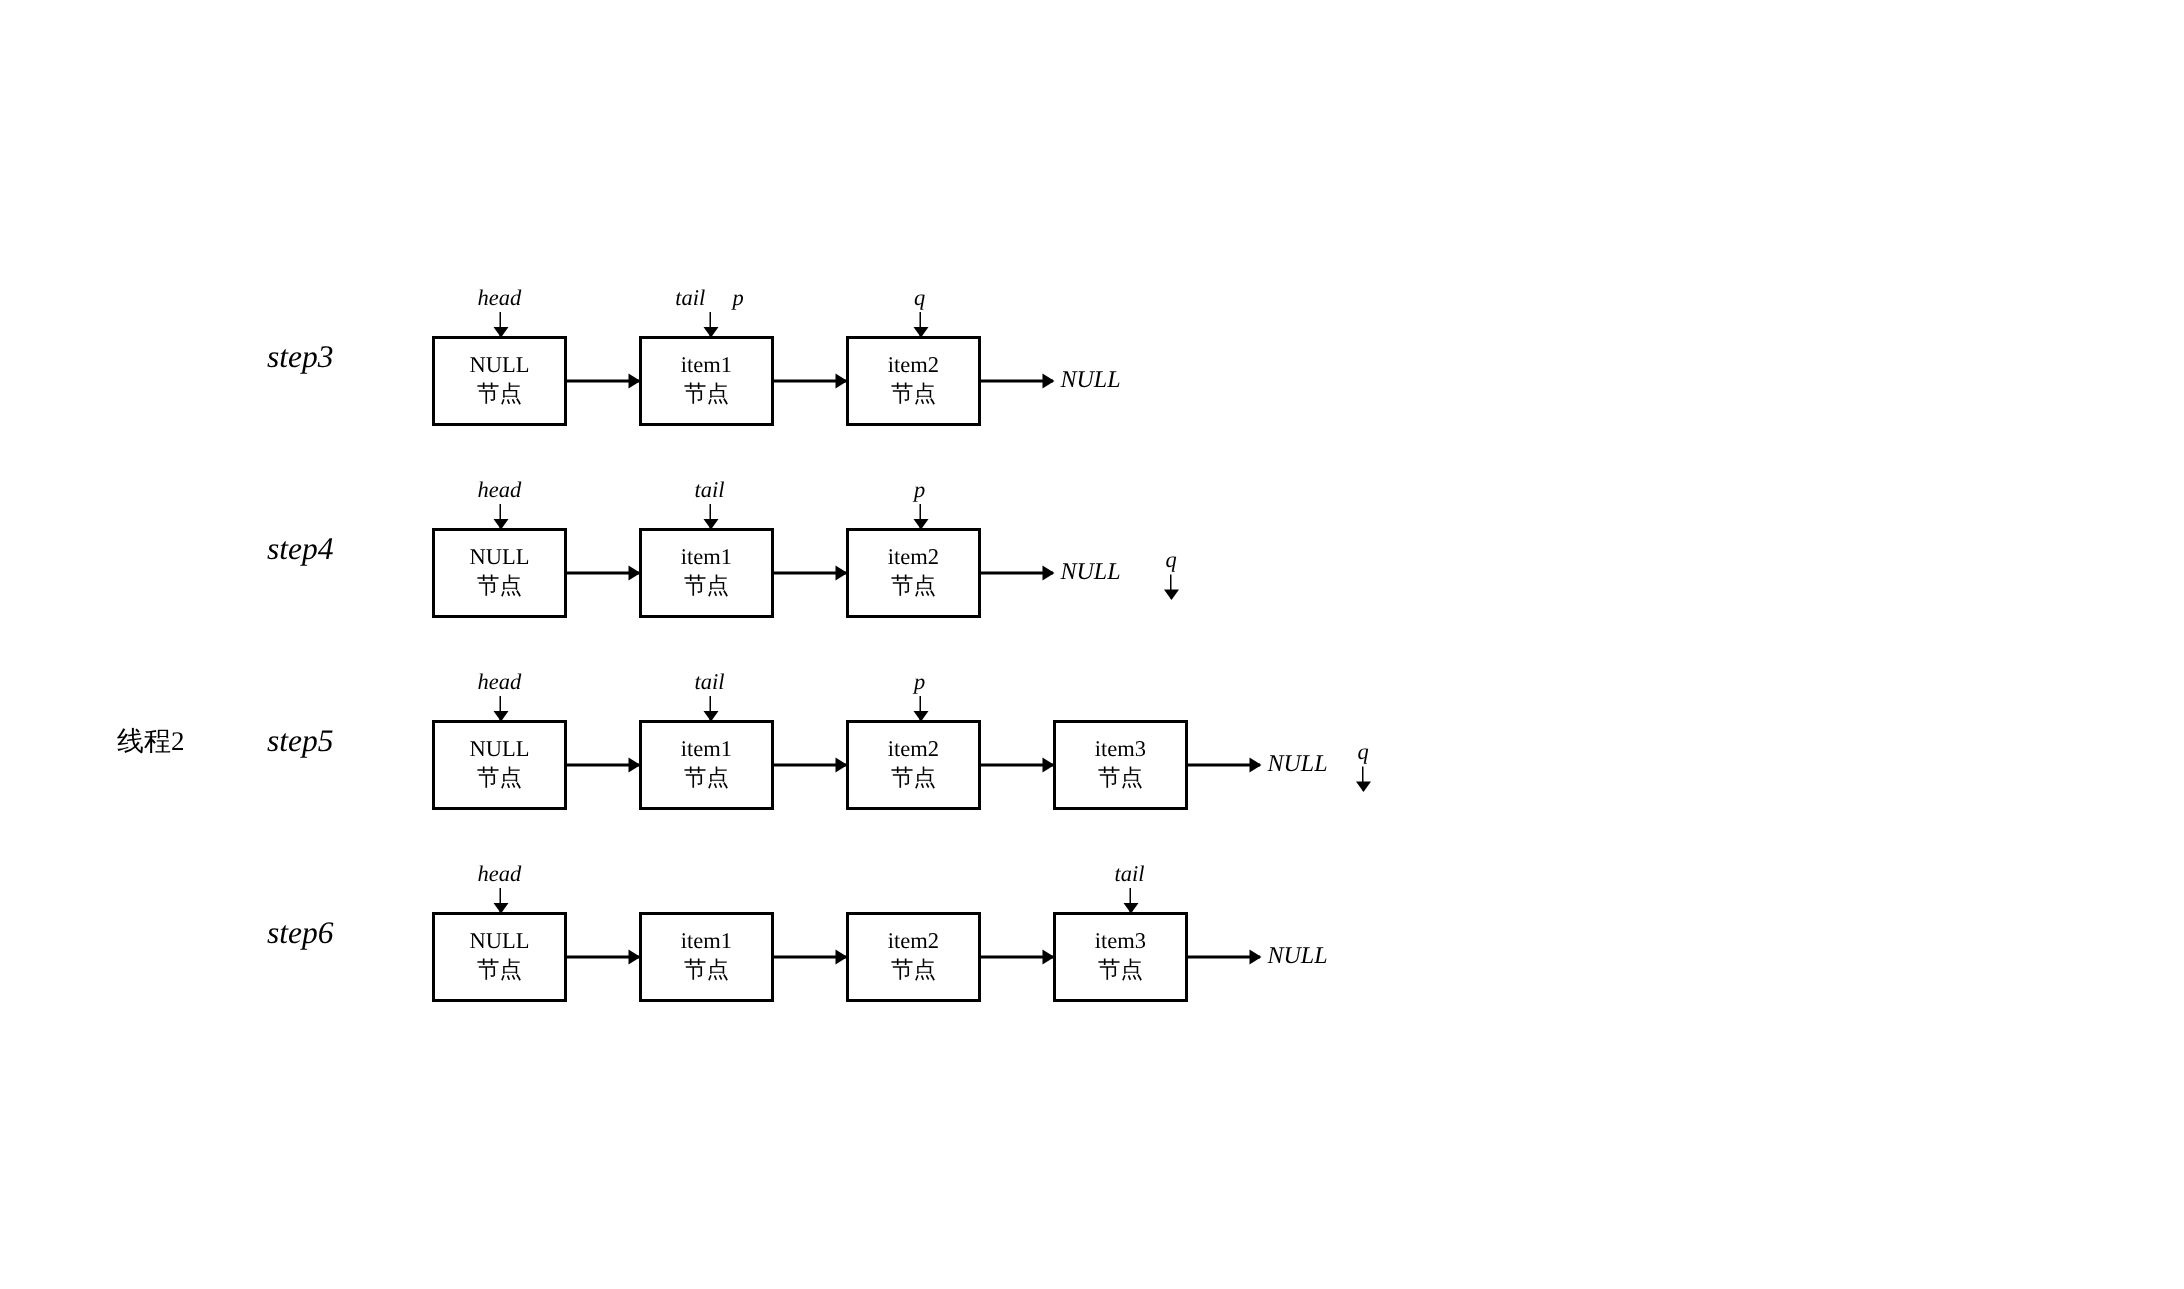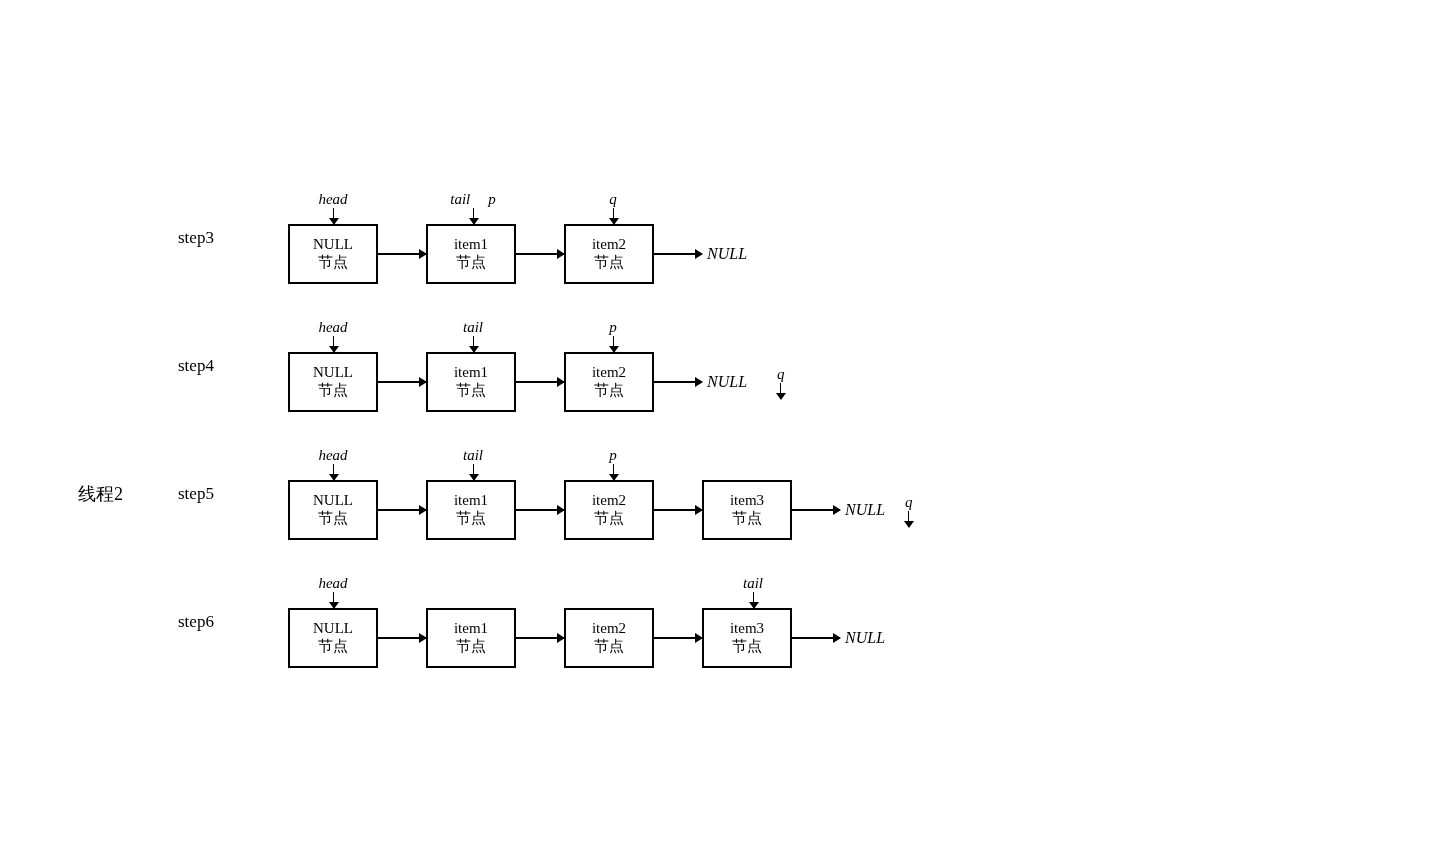--- a/index.html
+++ b/index.html
@@ -67,21 +67,22 @@
       top: -4px;
       border-top: 5px solid transparent;
       border-bottom: 5px solid transparent;
       border-left: 8px solid #000;
     }
     .step-label-left {
       position: absolute;
       left: -110px;
       top: 50%;
       transform: translateY(-50%);
-      font-size: 17px;
+      font-size: 21px;
+      font-style: italic;
       text-align: center;
     }
   </style>
 </head>
 <body>
 
 <div class="diagram">
   <div style="position:relative; padding-left:160px;">
 
     <div class="step-row" style="position:relative; margin-bottom:35px;">

